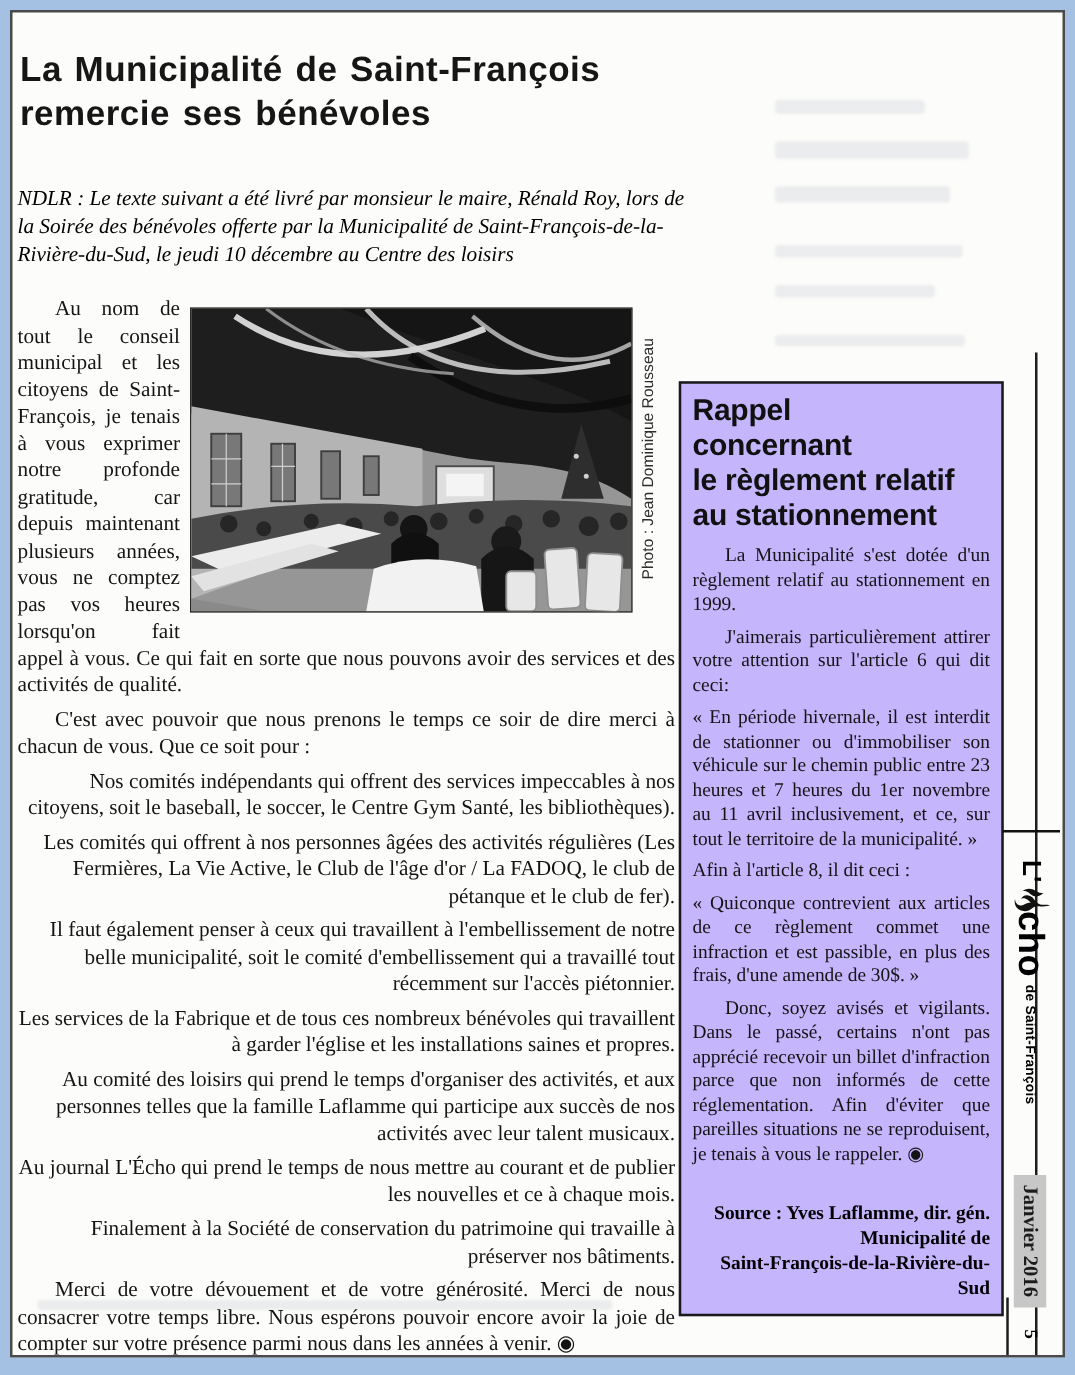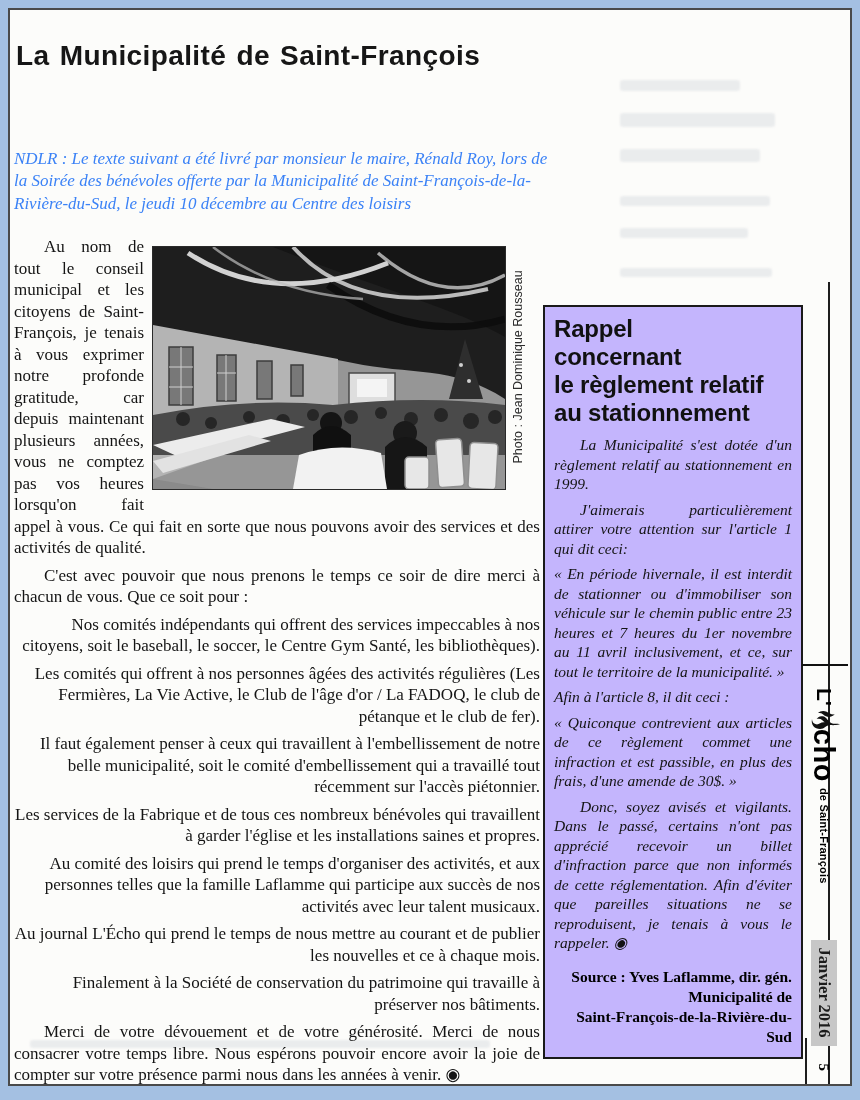--- a/index.html
+++ b/index.html
@@ -9,21 +9,21 @@
          border:2px solid #4a4a4a;box-sizing:border-box;overflow:hidden;padding-left:47px;}
 
   
   .headline{position:absolute;left:6px;top:28px;width:560px;
             font-family:"Liberation Sans", sans-serif;font-weight:bold;
             font-size:28px;line-height:35px;color:#161616;letter-spacing:.4px;word-spacing:2px;}
   .headline span{display:block;}
 
   
   .ndlr{position:absolute;left:4px;top:138px;width:546px;
-        font-style:italic;font-size:17px;line-height:1.32;color:#3b82f6;}
+        font-style:italic;font-size:17px;line-height:1.32;color:#000000;}
 
   
   .article{position:absolute;left:4px;top:226px;width:526px;
            font-size:17px;line-height:21.5px;color:#141414;}
   .photo-float{float:right;width:388px;margin:10px 0 6px 8px;display:flex;}
   .photo-box{width:352px;height:242px;border:1px solid #2a2a2a;background:#8c8c8c;}
   .photo-box svg{display:block;width:100%;height:100%;}
   .photo-credit{position:relative;width:26px;height:242px;}
   .photo-credit span{position:absolute;left:50%;top:50%;
        transform:translate(-50%,-50%) rotate(-90deg);white-space:nowrap;
@@ -32,23 +32,23 @@
   .p-just{text-align:justify;text-indent:30px;}
   .p-center{text-align:right;}
 
   
   .notice{position:absolute;left:533px;top:295px;width:260px;min-height:748px;
           border:2px solid #1a1a1a;background:#c4b5fd;box-sizing:border-box;
           padding:8px 9px 10px 9px;}
   .notice-title{font-family:"Liberation Sans", sans-serif;font-weight:bold;
           font-size:24px;line-height:28px;color:#111;letter-spacing:-.2px;margin-bottom:8px;}
   .notice-title span{display:block;}
-  .notice p{margin:0 0 6px 0;font-size:15.5px;line-height:19.5px;text-align:justify;color:#141414;font-style:italic;}
+  .notice p{margin:0 0 6px 0;font-size:15.5px;line-height:19.5px;text-align:justify;color:#141414;}
   .n-ind{text-indent:26px;}
-  .notice-source{margin-top:14px;font-weight:bold;font-size:15.5px;line-height:20px;text-align:right;}
+  .notice-source{margin-top:28px;font-weight:bold;font-size:15.5px;line-height:20px;text-align:right;}
   .notice-source span{display:block;}
 
   
   .ghost{position:absolute;pointer-events:none;filter:blur(1.2px);}
   .ghost div{background:rgba(75,95,125,.10);border-radius:3px;margin-bottom:22px;}
 
   
   .spine-vline{position:absolute;left:818px;top:272px;width:2px;height:812px;background:#1d1d1d;}
   .spine-vline2{position:absolute;left:795px;top:1028px;width:2px;height:52px;background:#1d1d1d;}
   .spine-topline{position:absolute;left:792px;top:654px;width:46px;height:2px;background:#111;}
@@ -66,20 +66,21 @@
   .page-num{margin-left:18px;font-size:15px;font-weight:bold;}
 </style>
 </head>
 <body>
 
 <div class="frame">
   <div class="sheet">
 
     <h1 class="headline" style="margin:0;">
       <span>La Municipalité de Saint-François</span>
+      <span>remercie ses bénévoles</span>
     </h1>
 
     <div class="ndlr">NDLR : Le texte suivant a été livré par monsieur le maire, Rénald Roy, lors de la Soirée des bénévoles offerte par la Municipalité de Saint-François-de-la-Rivière-du-Sud, le jeudi 10 décembre au Centre des loisirs</div>
 
     <div class="ghost" style="left:610px;top:70px;width:200px;height:260px;">
       <div style="width:120px;height:11px;"></div>
       <div style="width:155px;height:14px;"></div>
       <div style="width:140px;height:13px;"></div>
       <div style="width:150px;height:10px;margin-top:34px;"></div>
       <div style="width:128px;height:10px;"></div>
@@ -176,21 +177,21 @@
     </div>
 
     <div class="notice">
       <div class="notice-title">
         <span>Rappel</span>
         <span>concernant</span>
         <span>le règlement relatif</span>
         <span>au stationnement</span>
       </div>
       <p class="n-ind">La Municipalité s'est dotée d'un règlement relatif au stationnement en 1999.</p>
-      <p class="n-ind">J'aimerais particulièrement attirer votre attention sur l'article 1 qui dit ceci:</p>
+      <p class="n-ind">J'aimerais particulièrement attirer votre attention sur l'article 6 qui dit ceci:</p>
       <p>« En période hivernale, il est interdit de stationner ou d'immobiliser son véhicule sur le chemin public entre 23 heures et 7 heures du 1er novembre au 11 avril inclusivement, et ce, sur tout le territoire de la municipalité. »</p>
       <p>Afin à l'article 8, il dit ceci :</p>
       <p>« Quiconque contrevient aux articles de ce règlement commet une infraction et est passible, en plus des frais, d'une amende de 30$. »</p>
       <p class="n-ind">Donc, soyez avisés et vigilants. Dans le passé, certains n'ont pas apprécié recevoir un billet d'infraction parce que non informés de cette réglementation. Afin d'éviter que pareilles situations ne se reproduisent, je tenais à vous le rappeler.  ◉</p>
       <div class="notice-source">
         <span>Source : Yves Laflamme, dir. gén.</span>
         <span>Municipalité de</span>
         <span>Saint-François-de-la-Rivière-du-Sud</span>
       </div>
     </div>

